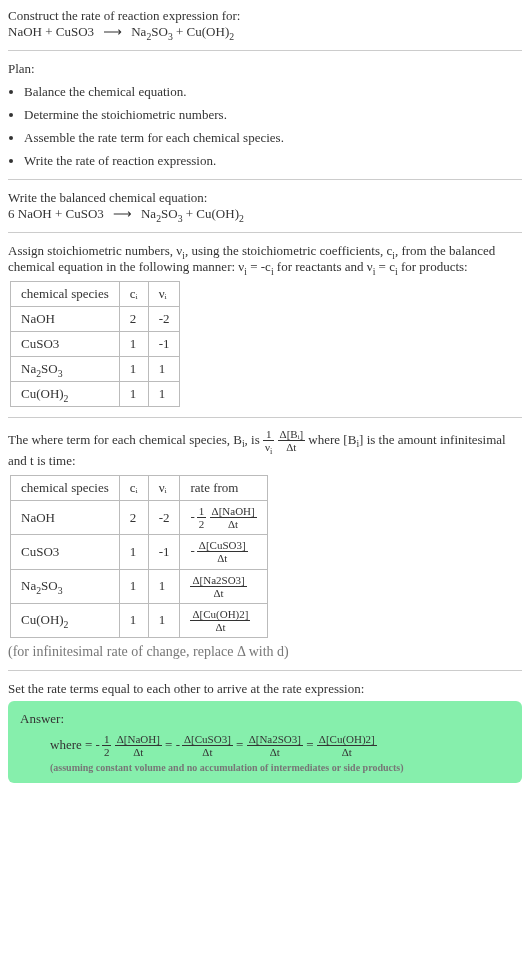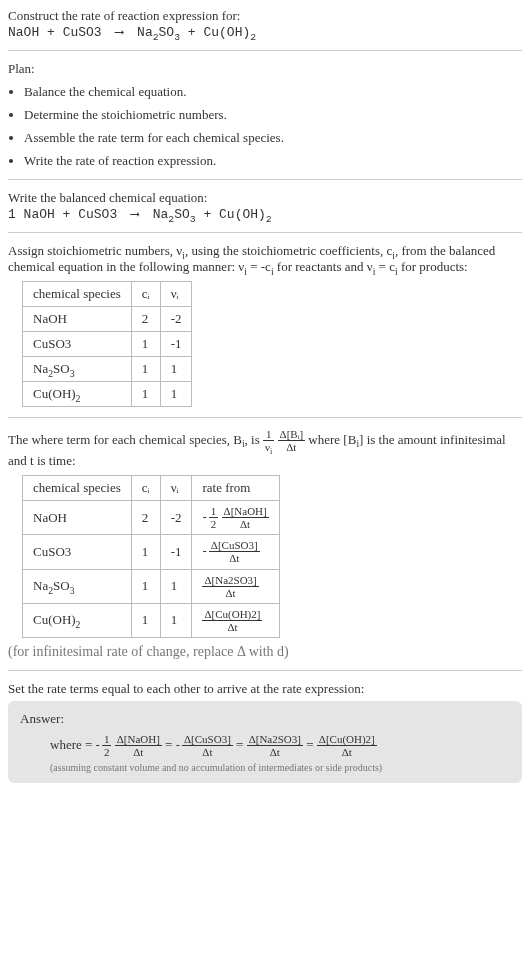--- a/index.html
+++ b/index.html
@@ -10,42 +10,42 @@
       padding: 8px;
       width: 530px;
       box-sizing: border-box;
       background: #fff;
     }
     hr {
       border: none;
       border-top: 1px solid #ccc;
       margin: 10px 0;
     }
-    .eqn { font-family: Liberation Mono, monospace; }
+    .eqn { font-family: Liberation Serif, serif; }
     sub { font-size: 0.75em; vertical-align: sub; line-height: 0; }
     .arrow { display: inline-block; padding: 0 6px; }
     ul { margin: 4px 0 4px 16px; padding: 0; }
     li { margin: 7px 0; list-style: disc; }
     table {
       border-collapse: collapse;
-      margin: 6px 14px;
+      margin: 6px 2px;
     }
     th, td {
       border: 1px solid #bbb;
       padding: 4px 10px;
       text-align: left;
       font-weight: normal;
     }
     th { background: #fff; }
     .table-note {
       font-size: 14px;
       color: #777;
     }
     .answer-box {
-      background: #e5e5e5;
+      background: #86efac;
       border-radius: 6px;
       padding: 10px 12px;
       margin-top: 4px;
     }
     .answer-box .note {
       font-size: 10px;
       color: #777;
     }
     .frac {
       display: inline-block;
@@ -77,21 +77,21 @@
   <li>Balance the chemical equation.</li>
   <li>Determine the stoichiometric numbers.</li>
   <li>Assemble the rate term for each chemical species.</li>
   <li>Write the rate of reaction expression.</li>
 </ul>
 
 <hr>
 
 <div>Write the balanced chemical equation:</div>
 <div class="eqn">
-  <span>1 NaOH</span><span> + </span><span>CuSO3</span>
+  <span>6 NaOH</span><span> + </span><span>CuSO3</span>
   <span class="arrow">⟶</span>
   <span><span>Na</span><sub>2</sub><span>SO</span><sub>3</sub></span><span> + </span><span><span>Cu(OH)</span><sub>2</sub></span>
 </div>
 
 <hr>
 
 <div>
   <span>Assign stoichiometric numbers, </span><span class="ital"><span>ν</span><sub>i</sub></span><span>, using the stoichiometric coefficients, </span><span class="ital"><span>c</span><sub>i</sub></span><span>, from the balanced chemical equation in the following manner: </span><span class="ital"><span>ν</span><sub>i</sub></span><span> = -</span><span class="ital"><span>c</span><sub>i</sub></span><span> for reactants and </span><span class="ital"><span>ν</span><sub>i</sub></span><span> = </span><span class="ital"><span>c</span><sub>i</sub></span><span> for products:</span>
 </div>
 
@@ -189,14 +189,14 @@
     <span>where</span><span> = </span>
     <span class="neg">-</span><span class="frac"><span class="num">1</span><span class="den">2</span></span>
     <span class="frac"><span class="num">Δ[NaOH]</span><span class="den">Δt</span></span>
     <span> = </span>
     <span class="neg">-</span><span class="frac"><span class="num">Δ[CuSO3]</span><span class="den">Δt</span></span>
     <span> = </span>
     <span class="frac"><span class="num">Δ[Na2SO3]</span><span class="den">Δt</span></span>
     <span> = </span>
     <span class="frac"><span class="num">Δ[Cu(OH)2]</span><span class="den">Δt</span></span>
   </div>
-  <div class="note" style="padding-left:30px;">(assuming constant volume and no accumulation of intermediates or side products)</div>
+  <div class="note" style="padding-left:30px;font-weight:bold;">(assuming constant volume and no accumulation of intermediates or side products)</div>
 </div>
 
 </body></html>

